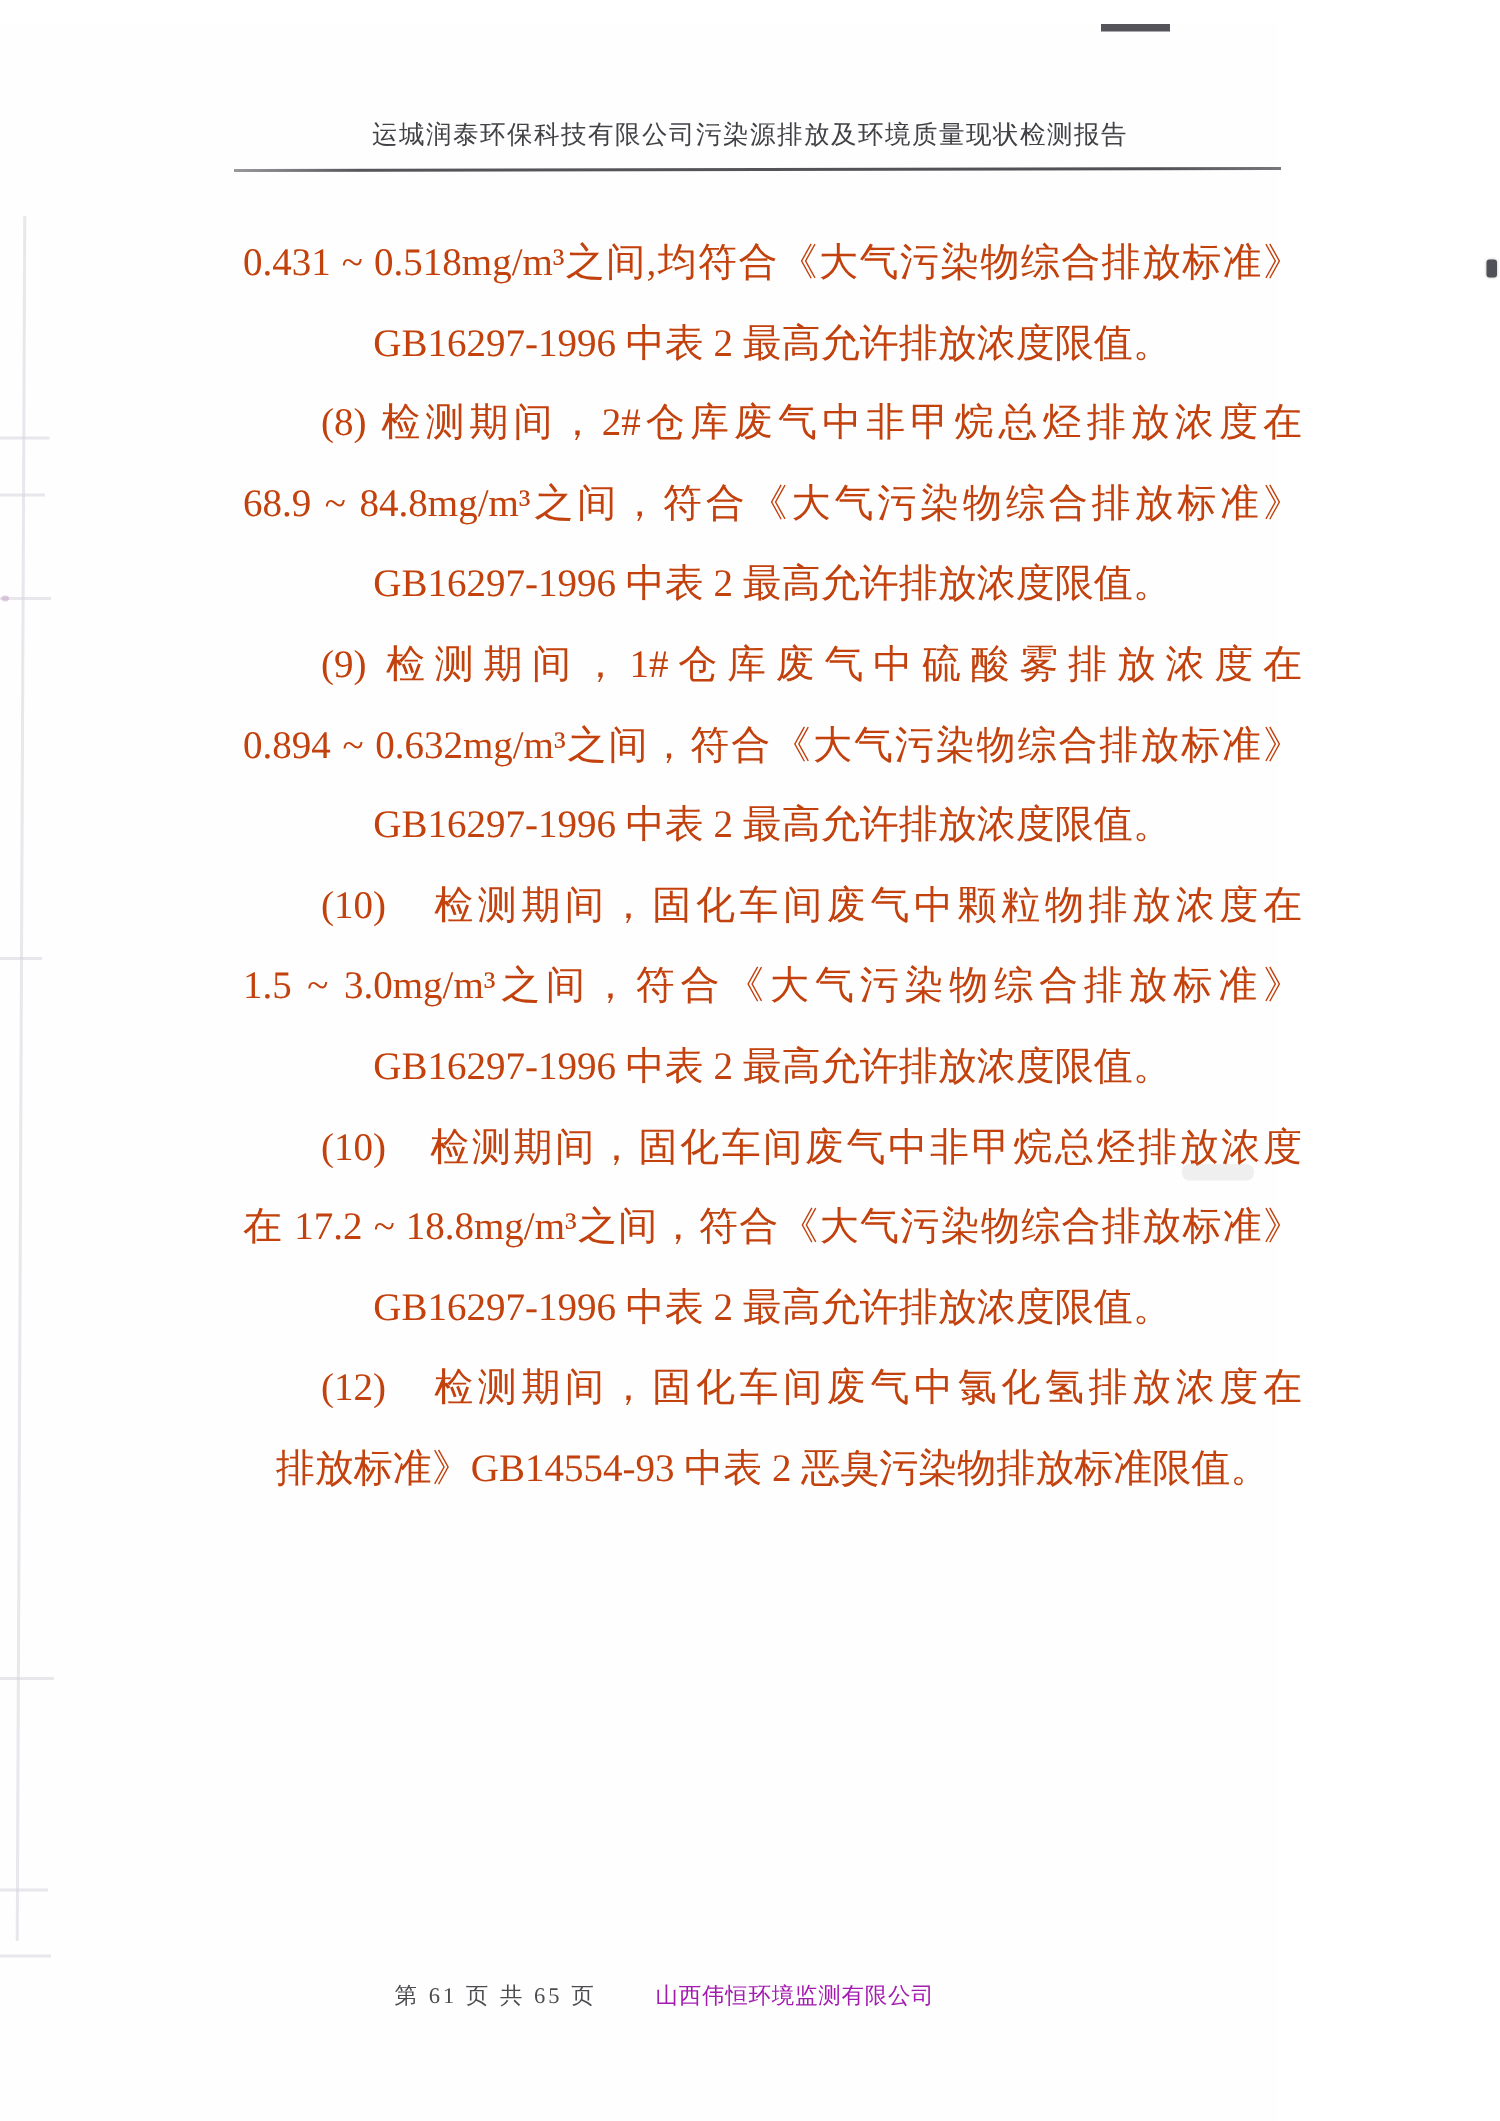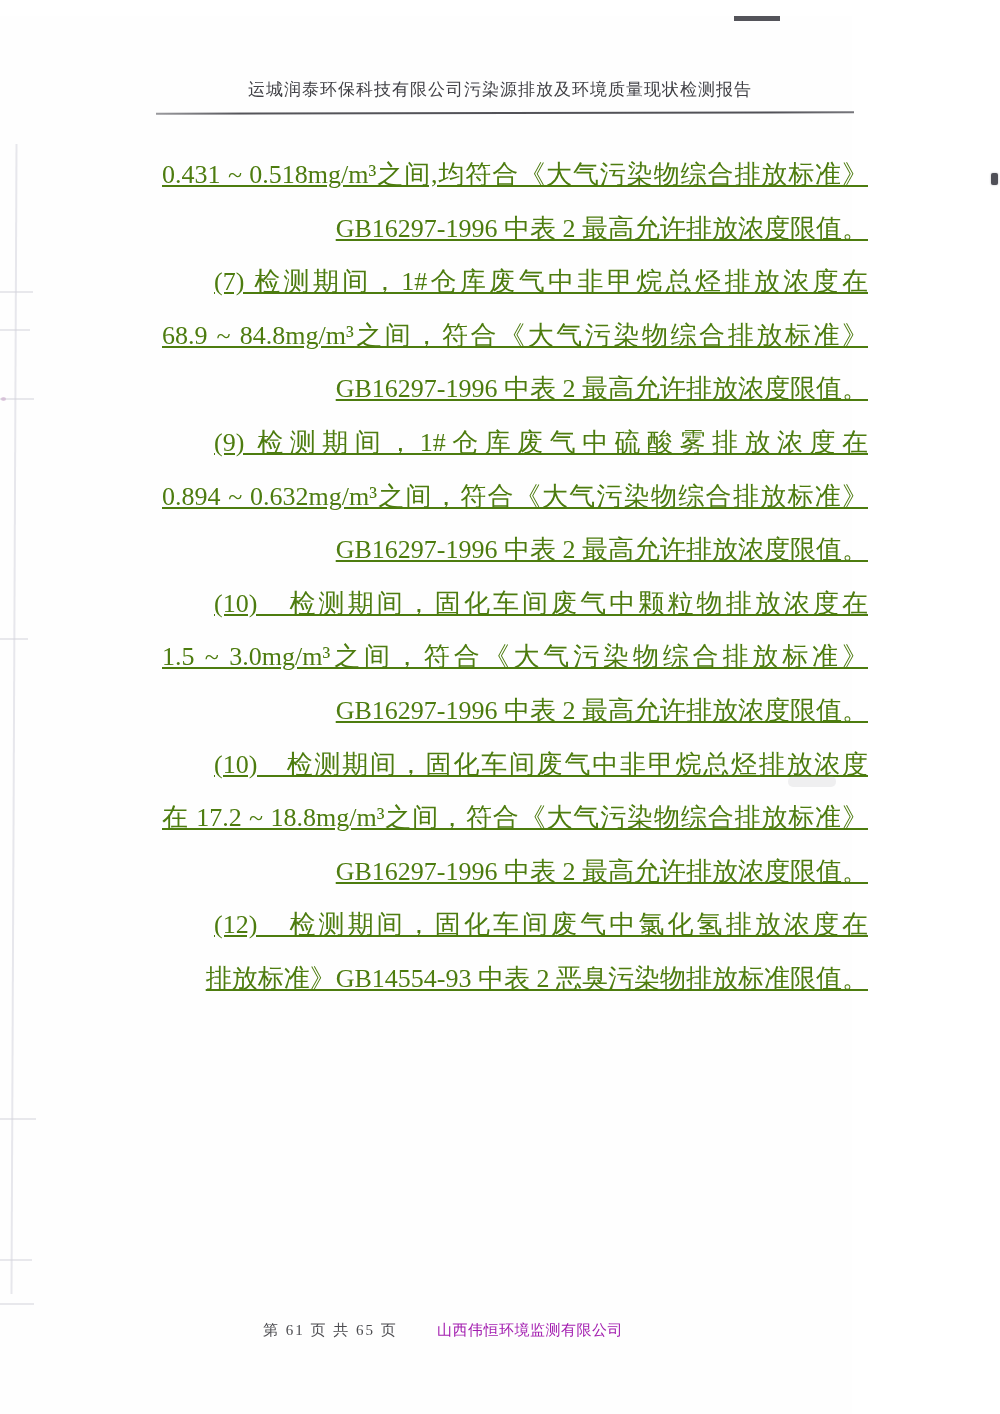--- a/index.html
+++ b/index.html
@@ -27,28 +27,27 @@
   .header-rule {
     position: absolute; left: 156px; top: 96px;
     width: 698px; height: 2px;
     background: linear-gradient(90deg, #9a9a9e 0%, #55555a 12%, #515157 88%, #77777c 100%);
     transform: rotate(-0.12deg);
   }
   
   .body-text {
     position: absolute; left: 162px; top: 132px;
     width: 706px;
-    font-size: 26px; color: #4d7c0f;
+    font-size: 26px; color: #c2410c;
     line-height: 53.6px;
-    text-decoration: underline;
   }
   .para { margin: 0; padding: 0; }
   .line {
     white-space: nowrap;
-    text-align: right;
+    text-align: center;
     height: 53.6px;
   }
   .line.fill {
     text-align: justify;
     text-align-last: justify;
   }
   .line.indent { text-indent: 52px; }
   
   .footer-pagination {
     position: absolute; left: 263px; top: 1305px;
@@ -100,21 +99,21 @@
   <div class="header-rule"></div>
 
   <div class="body-text">
 
     <div class="para">
       <div class="line fill">0.431 ~ 0.518mg/m³之间,均符合《大气污染物综合排放标准》</div>
       <div class="line">GB16297-1996 中表 2 最高允许排放浓度限值。</div>
     </div>
 
     <div class="para">
-      <div class="line fill indent">(7) 检测期间，1#仓库废气中非甲烷总烃排放浓度在</div>
+      <div class="line fill indent">(8) 检测期间，2#仓库废气中非甲烷总烃排放浓度在</div>
       <div class="line fill">68.9 ~ 84.8mg/m³之间，符合《大气污染物综合排放标准》</div>
       <div class="line">GB16297-1996 中表 2 最高允许排放浓度限值。</div>
     </div>
 
     <div class="para">
       <div class="line fill indent">(9) 检测期间，1#仓库废气中硫酸雾排放浓度在</div>
       <div class="line fill">0.894 ~ 0.632mg/m³之间，符合《大气污染物综合排放标准》</div>
       <div class="line">GB16297-1996 中表 2 最高允许排放浓度限值。</div>
     </div>
 

